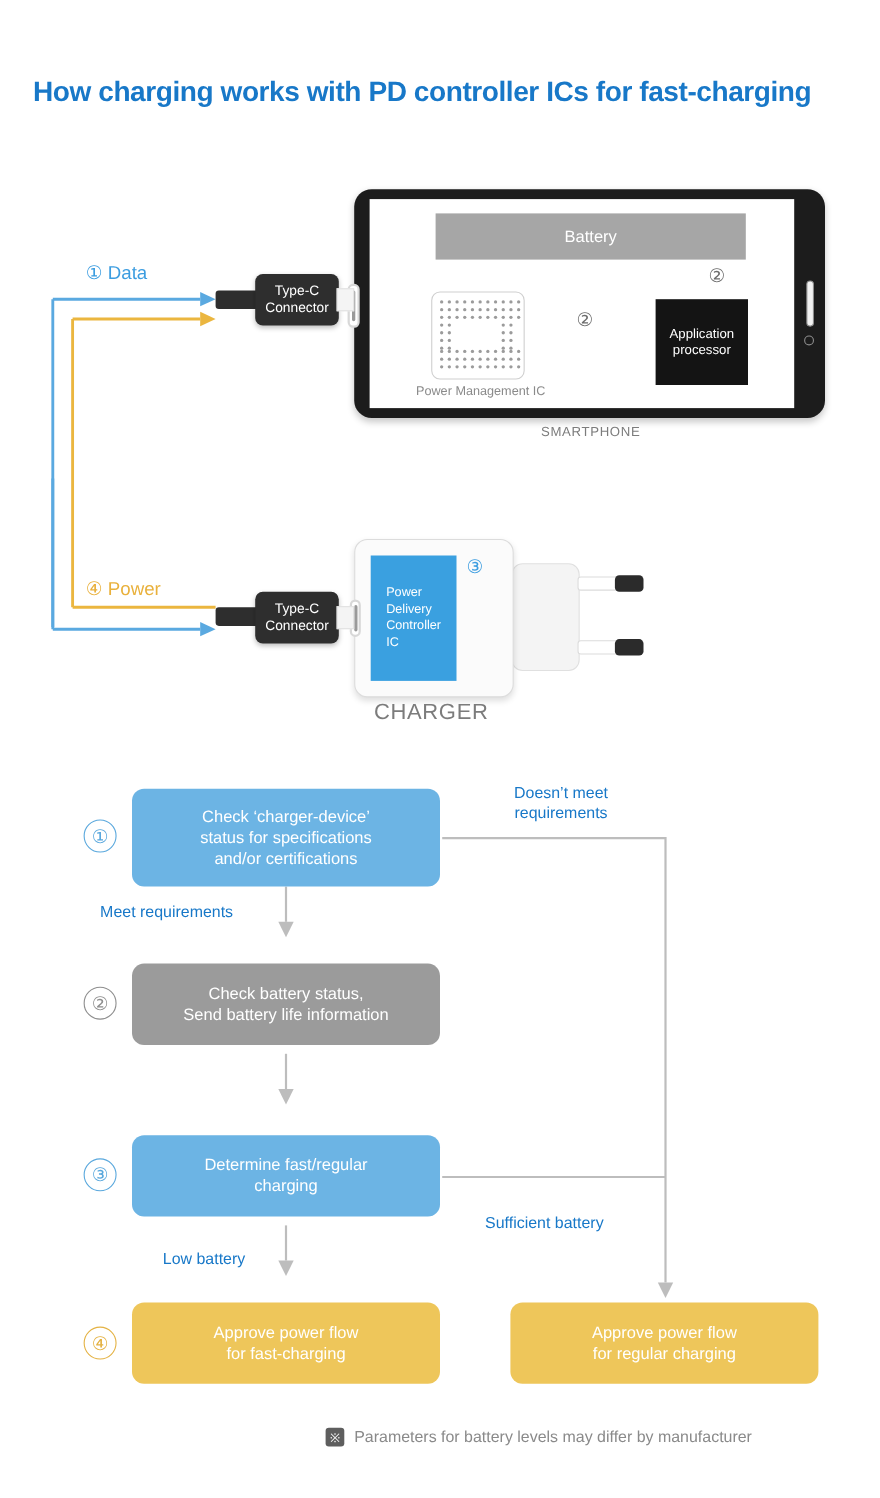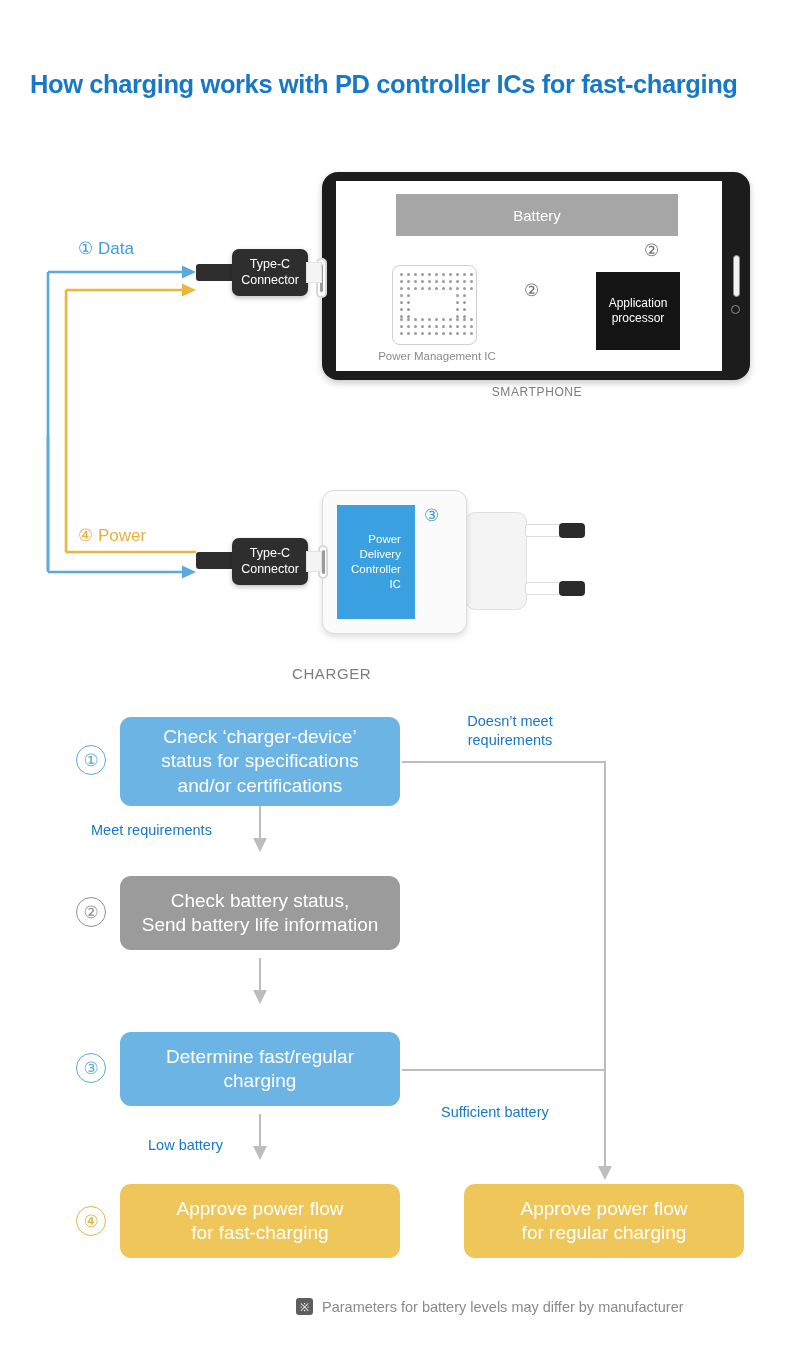--- a/index.html
+++ b/index.html
@@ -84,42 +84,42 @@
     background: #f4f4f4; border: 1.3px solid #e0e0e0; border-radius: 10px;
   }
   #charger-body {
     left: 322px; top: 490px; width: 145px; height: 144px;
     background: #fbfbfb; border: 1.3px solid #dcdcdc; border-radius: 12px;
     box-shadow: 0 3px 6px rgba(0,0,0,.13);
   }
   #pd-ic {
     left: 337px; top: 505px; width: 78px; height: 114px;
     background: #3aa0e0; display: flex; align-items: center; justify-content: center;
-    text-align: right;
+    text-align: left;
   }
   #pd-ic span { color: #ffffff; font-size: 11.5px; line-height: 1.3; }
   #charger-port {
     left: 318px; top: 545px; width: 10px; height: 34px;
     border: 2px solid #d8d8d8; border-radius: 5px; background: #ffffff;
   }
   #charger-port-inner {
     left: 321.5px; top: 550px; width: 3px; height: 24px;
     background: #9a9a9a; border-radius: 2px;
   }
   .prong {
     position: absolute; height: 13px; background: #ffffff;
     border: 1.2px solid #dcdcdc; border-radius: 3px;
   }
   .prong-tip {
     position: absolute; width: 26px; height: 15px;
     background: #2b2b2b; border-radius: 4px;
   }
   #charger-label {
-    left: 292px; top: 665px; width: 200px; text-align: left;
-    font-size: 15px; color: #7c7c7c; letter-spacing: .6px;
+    left: 292px; top: 637px; width: 200px; text-align: center;
+    font-size: 20px; color: #7c7c7c; letter-spacing: .6px;
   }
 
   
   .typec {
     position: absolute; background: #2e2e2e; border-radius: 7px;
     display: flex; align-items: center; justify-content: center; text-align: center;
     box-shadow: 0 2px 5px rgba(0,0,0,.25);
   }
   .typec span { color: #ffffff; font-size: 12.5px; line-height: 1.22; }
   .cable-stub { position: absolute; background: #2e2e2e; border-radius: 3px; }
@@ -128,21 +128,21 @@
   
   #data-label { left: 78px; top: 238px; font-size: 17px; color: #3c9de0; white-space: nowrap; }
   #power-label { left: 78px; top: 525px; font-size: 17px; color: #e9b13c; white-space: nowrap; }
 
   
   .flow-box {
     position: absolute; border-radius: 11px;
     display: flex; align-items: center; justify-content: center;
     text-align: center; color: #ffffff;
   }
-  .flow-box span { font-size: 19px; line-height: 1.28; }
+  .flow-box span { font-size: 15px; line-height: 1.28; }
   .fb-blue { background: #6cb4e4; }
   .fb-gray { background: #9b9b9b; }
   .fb-amber { background: #eec65a; }
 
   .step-circle {
     position: absolute; width: 30px; height: 30px; border-radius: 50%;
     display: flex; align-items: center; justify-content: center;
     font-size: 17px; border: 1.6px solid currentColor;
   }
   .sc-blue { color: #5aa8dd; }

